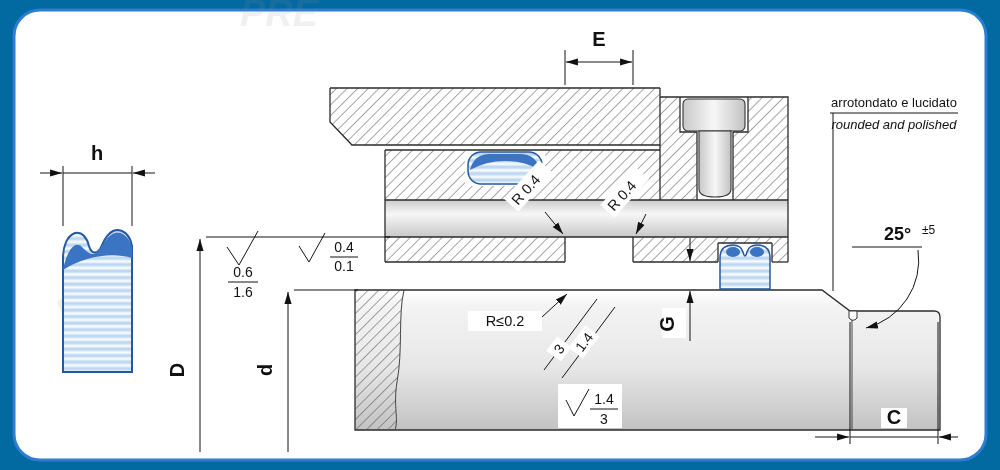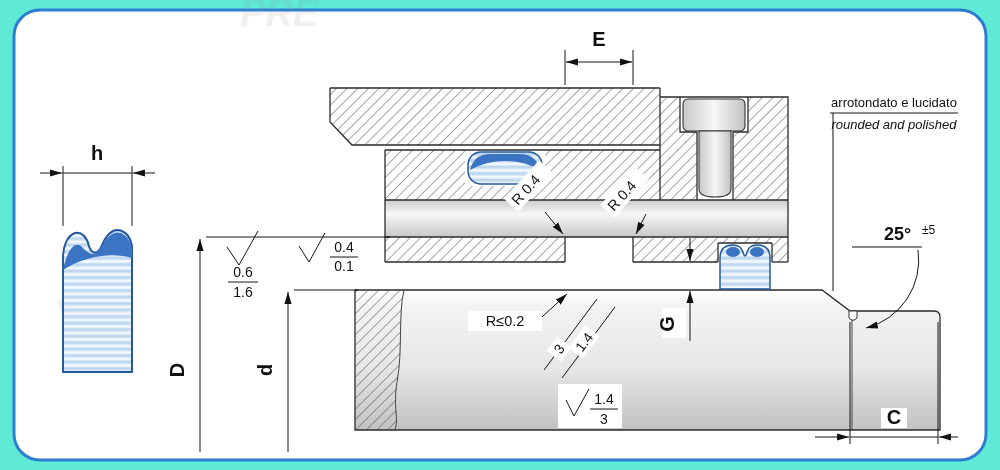--- a/index.html
+++ b/index.html
@@ -1,16 +1,16 @@
 <!DOCTYPE html>
 <html><head>
 <meta charset="utf-8">
 <style>
   html,body{margin:0;padding:0;background:#ffffff;}
-  .page{width:1000px;height:470px;position:relative;font-family:"Liberation Sans",sans-serif;background:#5eead4;overflow:hidden;}
+  .page{width:1000px;height:470px;position:relative;font-family:"Liberation Sans",sans-serif;background:#0369a1;overflow:hidden;}
   svg{display:block;}
   text{fill:#111;}
   .dl{font-size:20px;font-weight:600;}
   .num{font-size:14px;}
   .rlab{font-size:14.5px;}
   .note1{font-size:13px;}
   .note2{font-size:13px;font-style:italic;}
   .ang{font-size:18px;font-weight:600;}
   .tol{font-size:12px;}
   .wm{opacity:0.13;fill:#8f8f8f;font-weight:bold;font-style:italic;}

